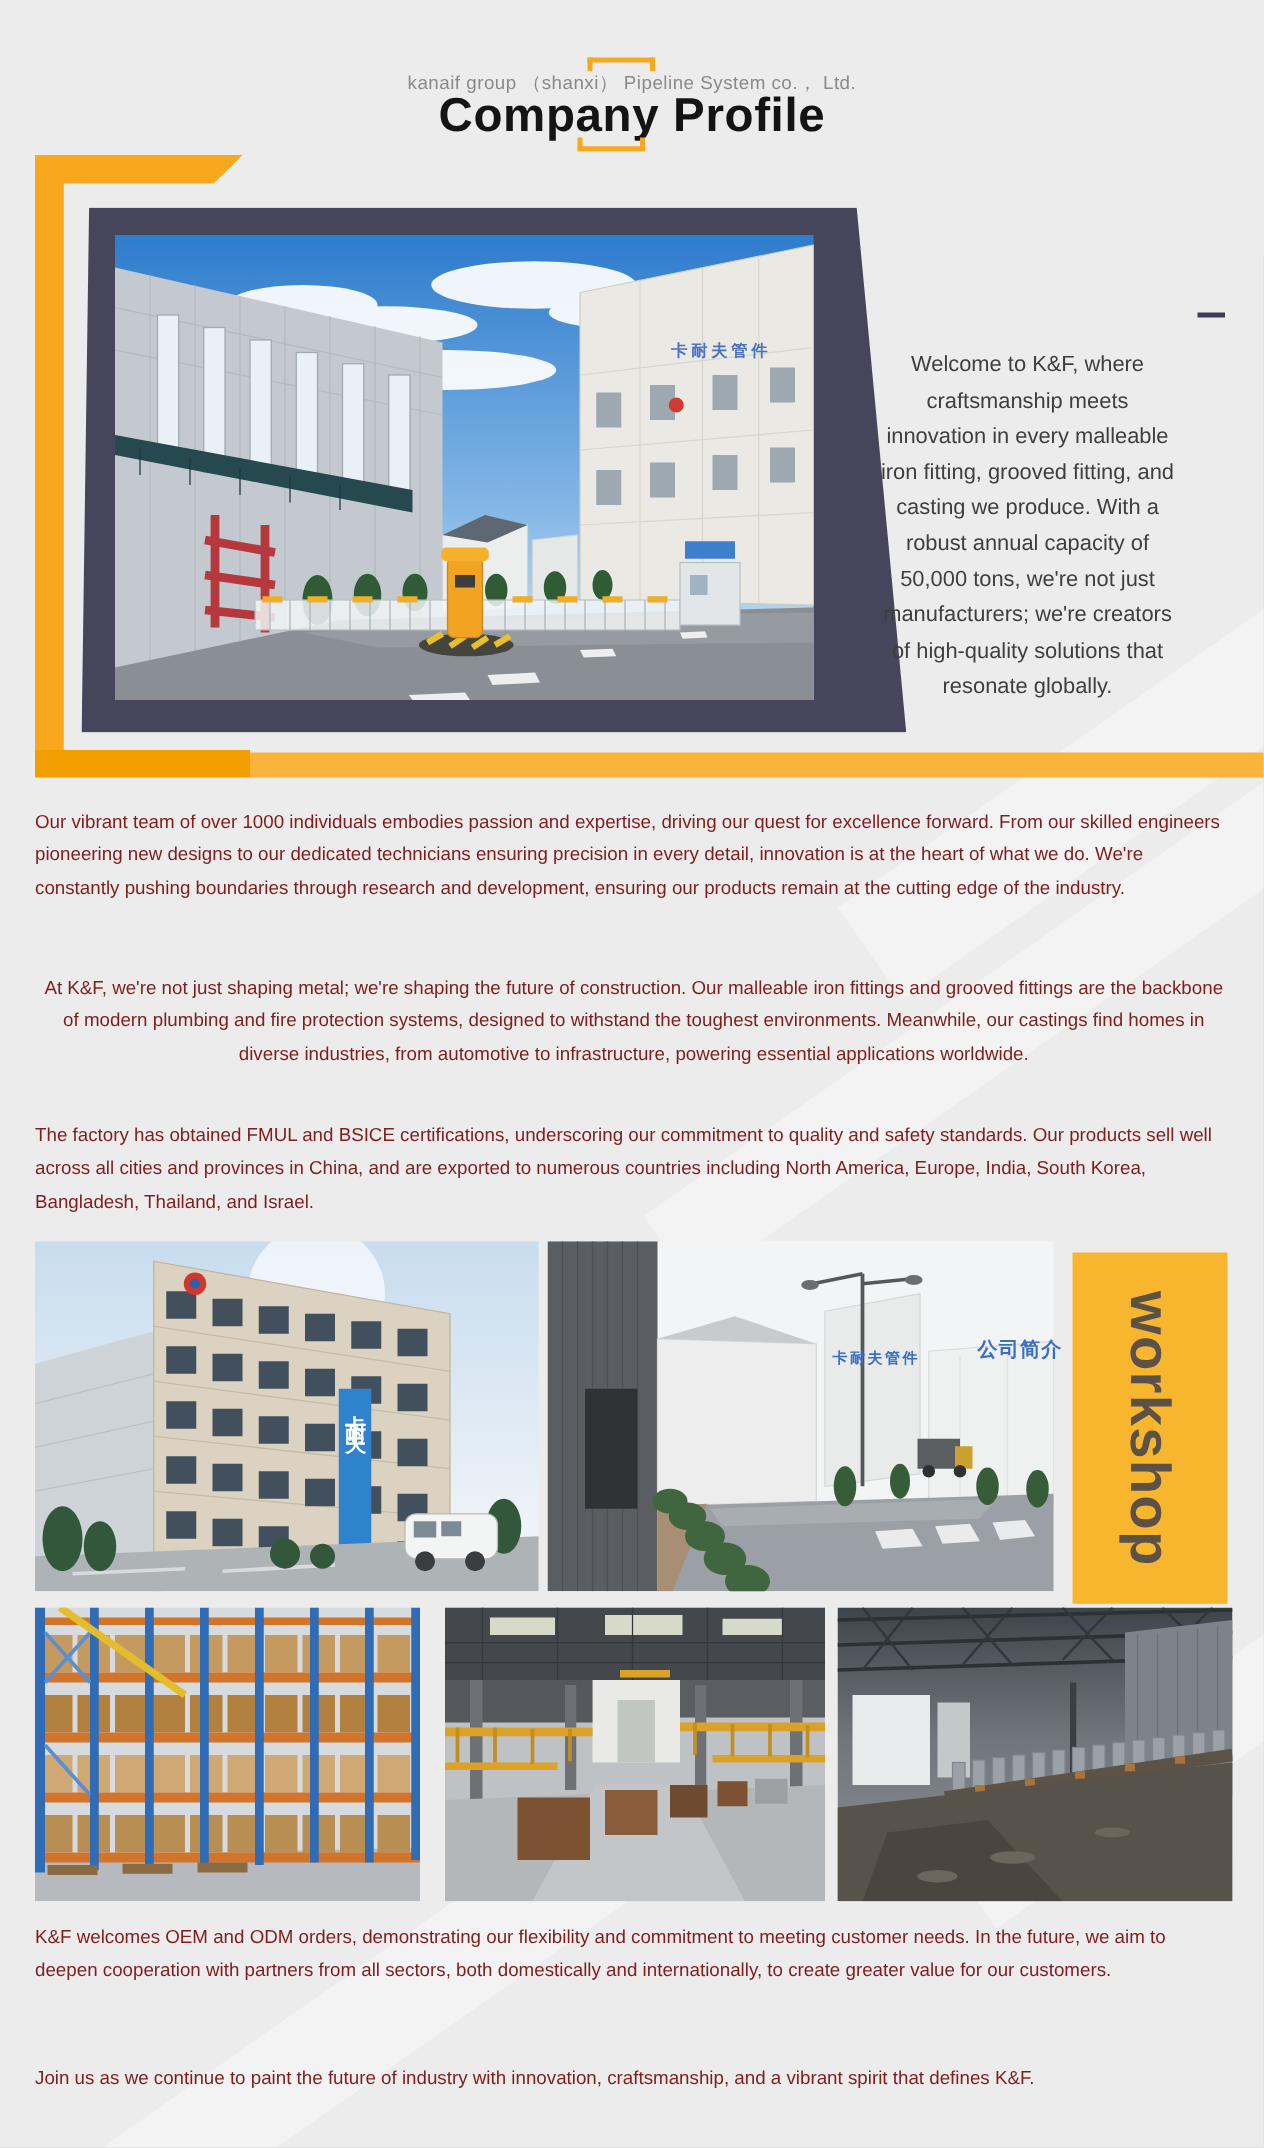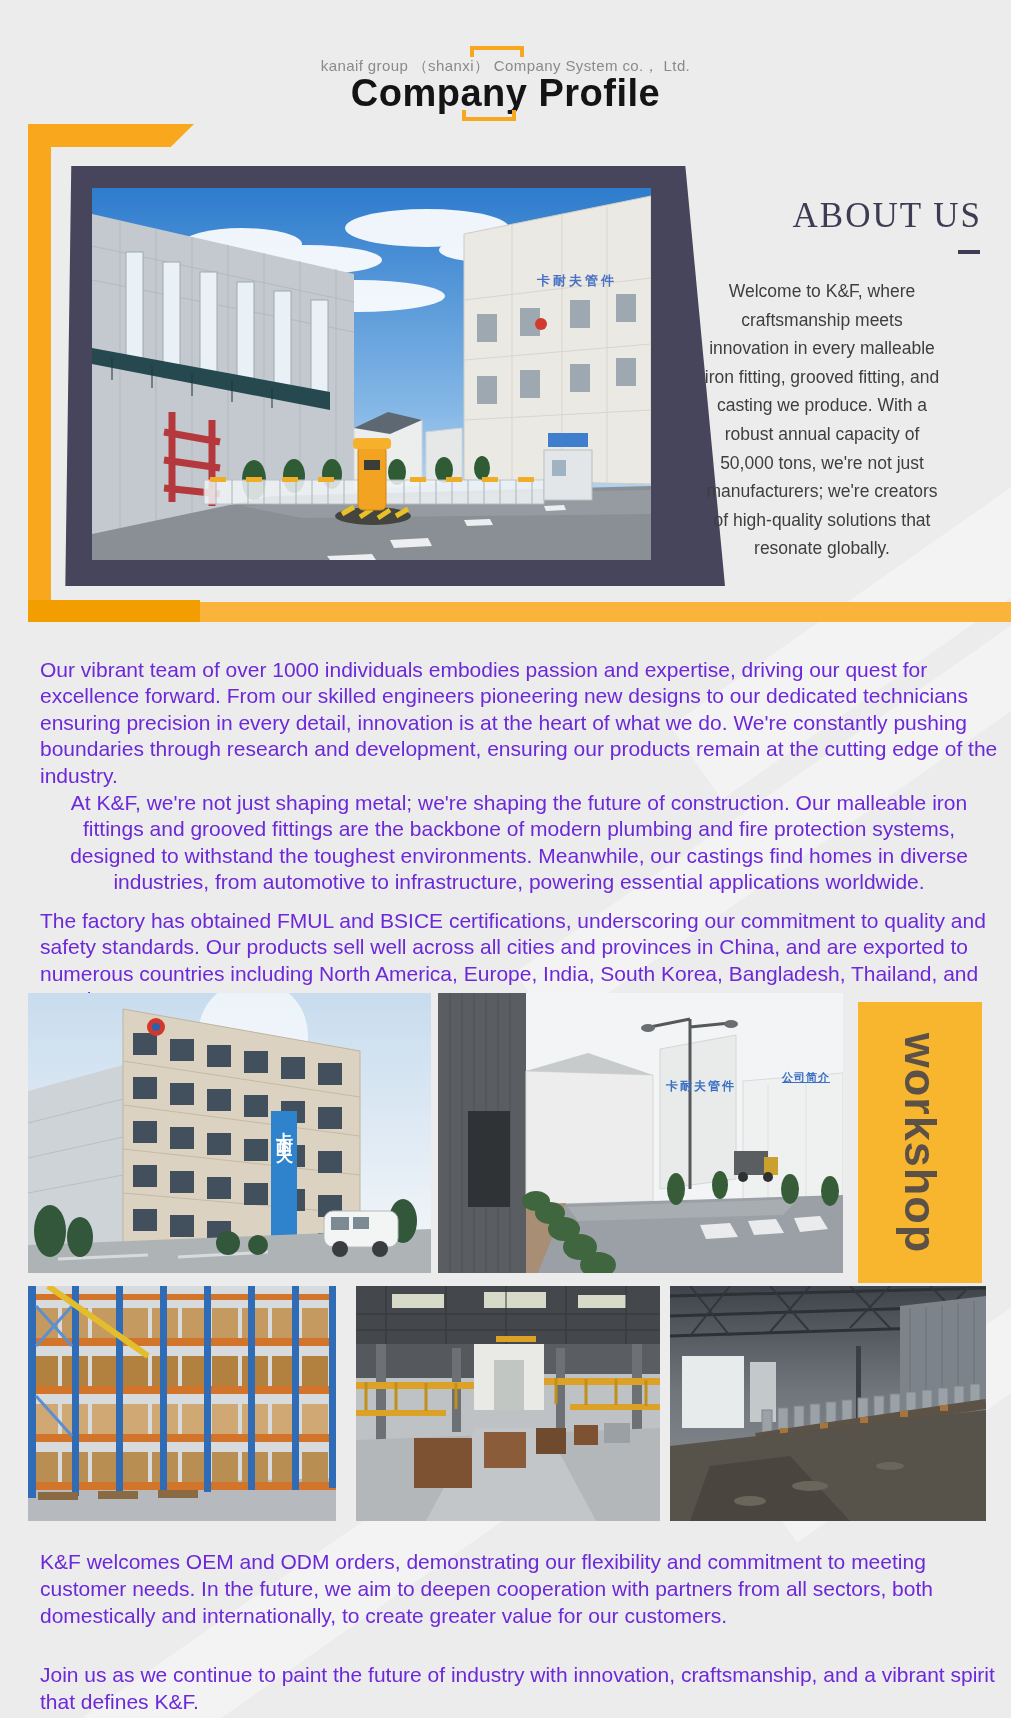--- a/index.html
+++ b/index.html
@@ -24,52 +24,52 @@
         clip-path:polygon(1.1% 0,94% 0,100% 100%,0.2% 100%);}
   .hero-photo{left:92px;top:188px;width:559px;height:372px;}
   .about-h{position:absolute;right:29px;top:196px;margin:0;font-family:"Liberation Serif",serif;
            font-weight:normal;font-size:35px;color:#3d3c53;letter-spacing:2px;}
   .about-dash{position:absolute;right:31px;top:250px;width:22px;height:4px;background:#3d3c53;}
   .about-p{position:absolute;right:29px;top:277px;width:320px;margin:0;text-align:center;
            font-size:17.5px;line-height:28.6px;color:#3e3e3e;white-space:pre-line;}
   .div-dark{left:28px;top:600px;width:172px;height:22px;background:#f29d00;}
   .div-light{left:200px;top:602px;width:811px;height:20px;background:#fbb43b;}
   
-  .p{position:absolute;left:28px;width:958px;margin:12px;font-size:21px;line-height:26.4px;color:#6d28d9;}
+  .p{position:absolute;left:28px;width:958px;margin:0;font-size:15px;line-height:26.4px;color:#7f1d1d;}
   .p1{top:645px;} .p2{top:778px;text-align:center;} .p3{top:896px;}
   .p4{top:1536px;line-height:27px;} .p5{top:1649px;line-height:27px;}
   
   .ph{position:absolute;display:block;}
   .ph1{left:28px;top:993px;width:403px;height:280px;}
   .ph2{left:438px;top:993px;width:405px;height:280px;}
   .ph3{left:28px;top:1286px;width:308px;height:235px;}
   .ph4{left:356px;top:1286px;width:304px;height:235px;}
   .ph5{left:670px;top:1286px;width:316px;height:235px;}
   .workshop{left:858px;top:1002px;width:124px;height:281px;background:#f8b52e;}
   .workshop span{position:absolute;left:50%;top:50%;transform:translate(-50%,-50%) rotate(90deg);
                  white-space:nowrap;font-size:45px;font-weight:bold;color:#5c5147;letter-spacing:1px;}
   
   .sign{position:absolute;font-weight:bold;pointer-events:none;}
   .sign-hero{left:537px;top:272px;font-size:13px;color:#4a72c4;letter-spacing:3px;}
   .banner-office{left:273px;top:1118px;writing-mode:vertical-rl;font-size:17px;color:#ffffff;letter-spacing:7px;}
   .sign-street{left:666px;top:1078px;font-size:12px;color:#3a6fc4;letter-spacing:2px;}
-  .sign-wall{left:782px;top:1070px;font-size:11px;color:#3a6fc4;letter-spacing:1px;text-decoration:underline;}
+  .sign-wall{left:782px;top:1070px;font-size:16px;color:#3a6fc4;letter-spacing:1px;}
 </style>
 </head>
 <body>
 
 <div class="page">
 
   <div class="streak" style="left:640px;top:540px;width:620px;height:90px;"></div>
   <div class="streak" style="left:470px;top:760px;width:720px;height:70px;"></div>
   <div class="streak" style="left:730px;top:1330px;width:520px;height:70px;"></div>
   <div class="streak" style="left:60px;top:1560px;width:520px;height:80px;"></div>
 
   <div class="bracket top"></div>
-  <div class="subtitle">kanaif group （shanxi） Company System co.， Ltd.</div>
+  <div class="subtitle">kanaif group （shanxi） Pipeline System co.， Ltd.</div>
   <h1 class="title">Company Profile</h1>
   <div class="bracket bottom"></div>
 
   <div class="abs frame-v"></div>
   <div class="abs frame-h"></div>
   <div class="abs navy"></div>
 
   <svg class="ph hero-photo abs" viewBox="0 0 559 372" preserveAspectRatio="none">
     <defs>
       <linearGradient id="sky1" x1="0" y1="0" x2="0" y2="1">
@@ -152,21 +152,20 @@
     <path d="M250,326 l12,-7 M268,329 l12,-8 M286,330 l12,-8 M304,328 l12,-7" stroke="#e9c027" stroke-width="5"></path>
     <rect x="266" y="258" width="28" height="64" rx="5" fill="#f1a321" stroke="#c8861c"></rect>
     <rect x="261" y="250" width="38" height="11" rx="4" fill="#f6b02c"></rect>
     <rect x="272" y="272" width="16" height="10" fill="#3c3c38"></rect>
     <rect x="452" y="262" width="48" height="50" fill="#e2e6e9" stroke="#b9bfc4"></rect>
     <rect x="456" y="245" width="40" height="14" fill="#3f7ecd"></rect>
     <rect x="460" y="272" width="14" height="16" fill="#9fb3c2"></rect>
   </svg>
   <div class="sign sign-hero">卡耐夫管件</div>
 
-  <h2 class="about-h">ABOUT US</h2>
   <div class="about-dash"></div>
   <p class="about-p">Welcome to K&amp;F, where
 craftsmanship meets
 innovation in every malleable
 iron fitting, grooved fitting, and
 casting we produce. With a
 robust annual capacity of
 50,000 tons, we're not just
 manufacturers; we're creators
 of high-quality solutions that

